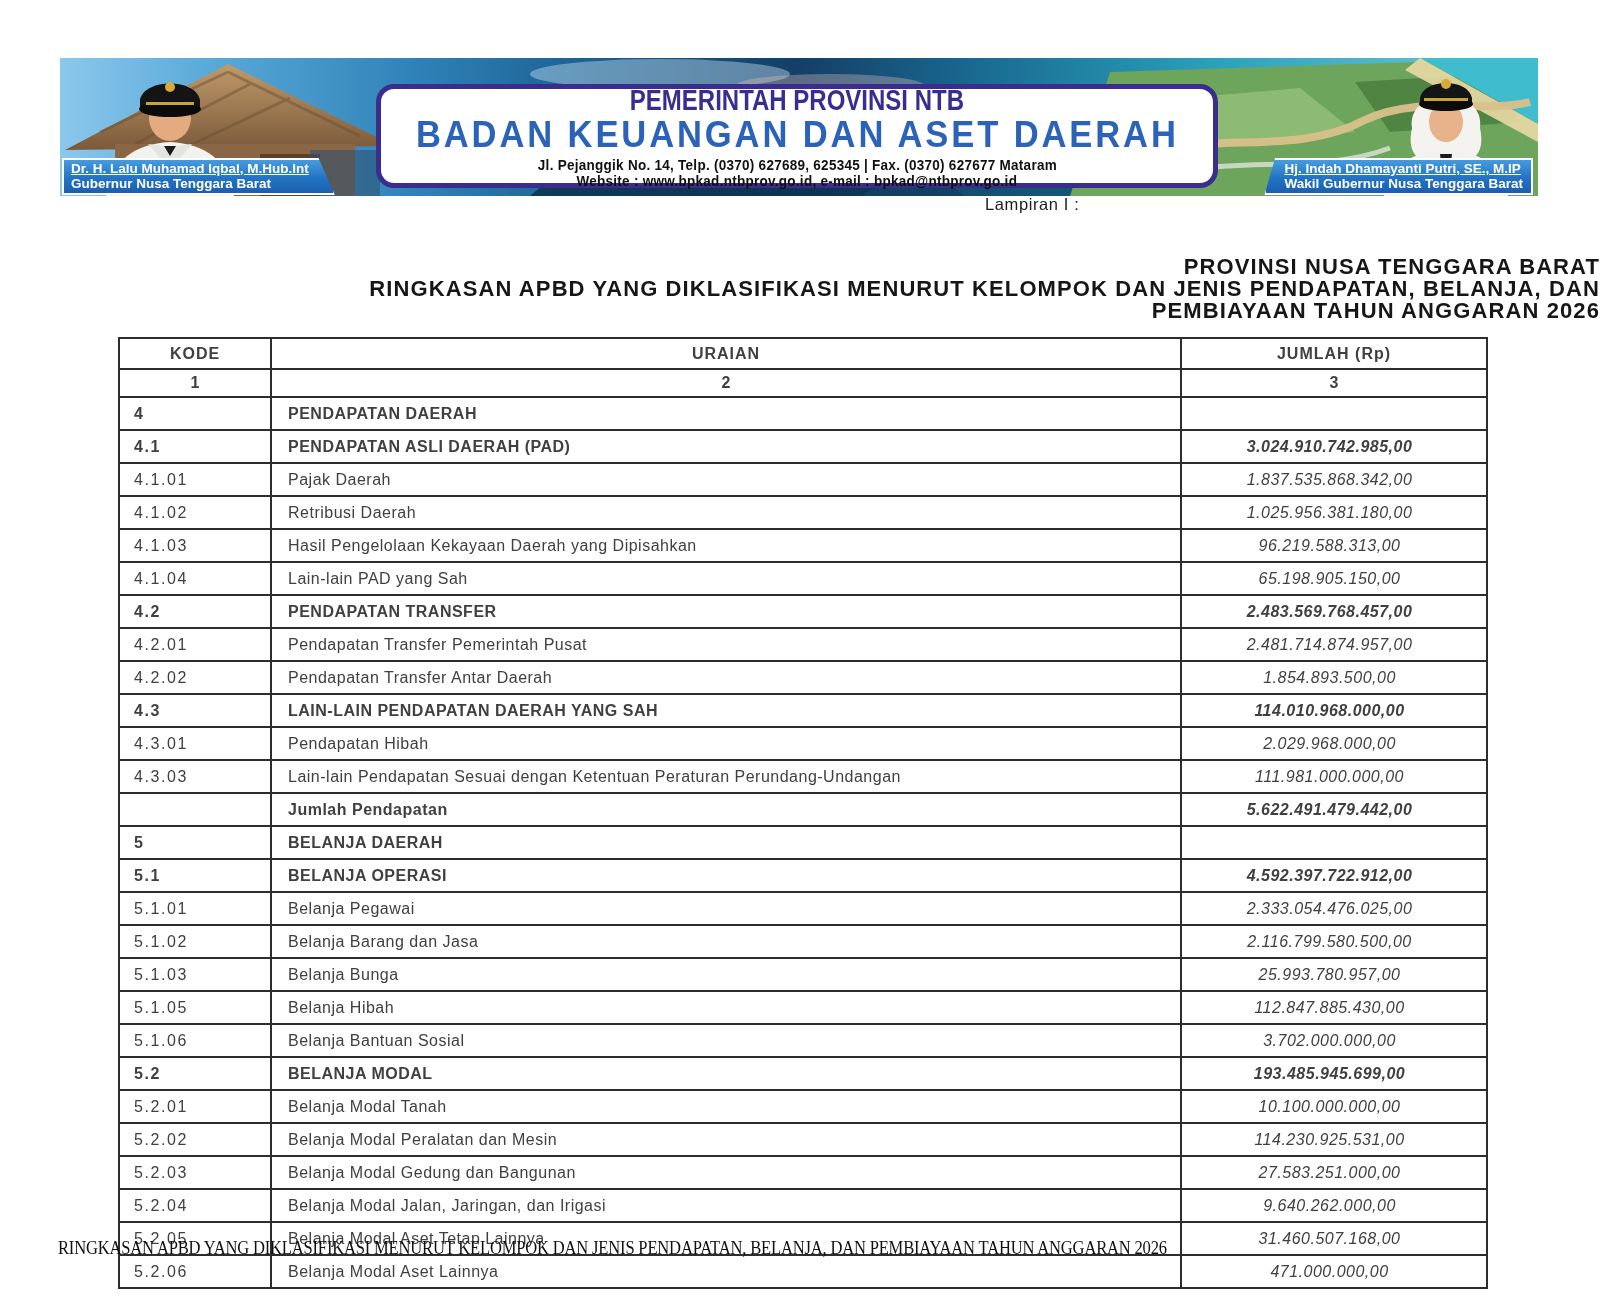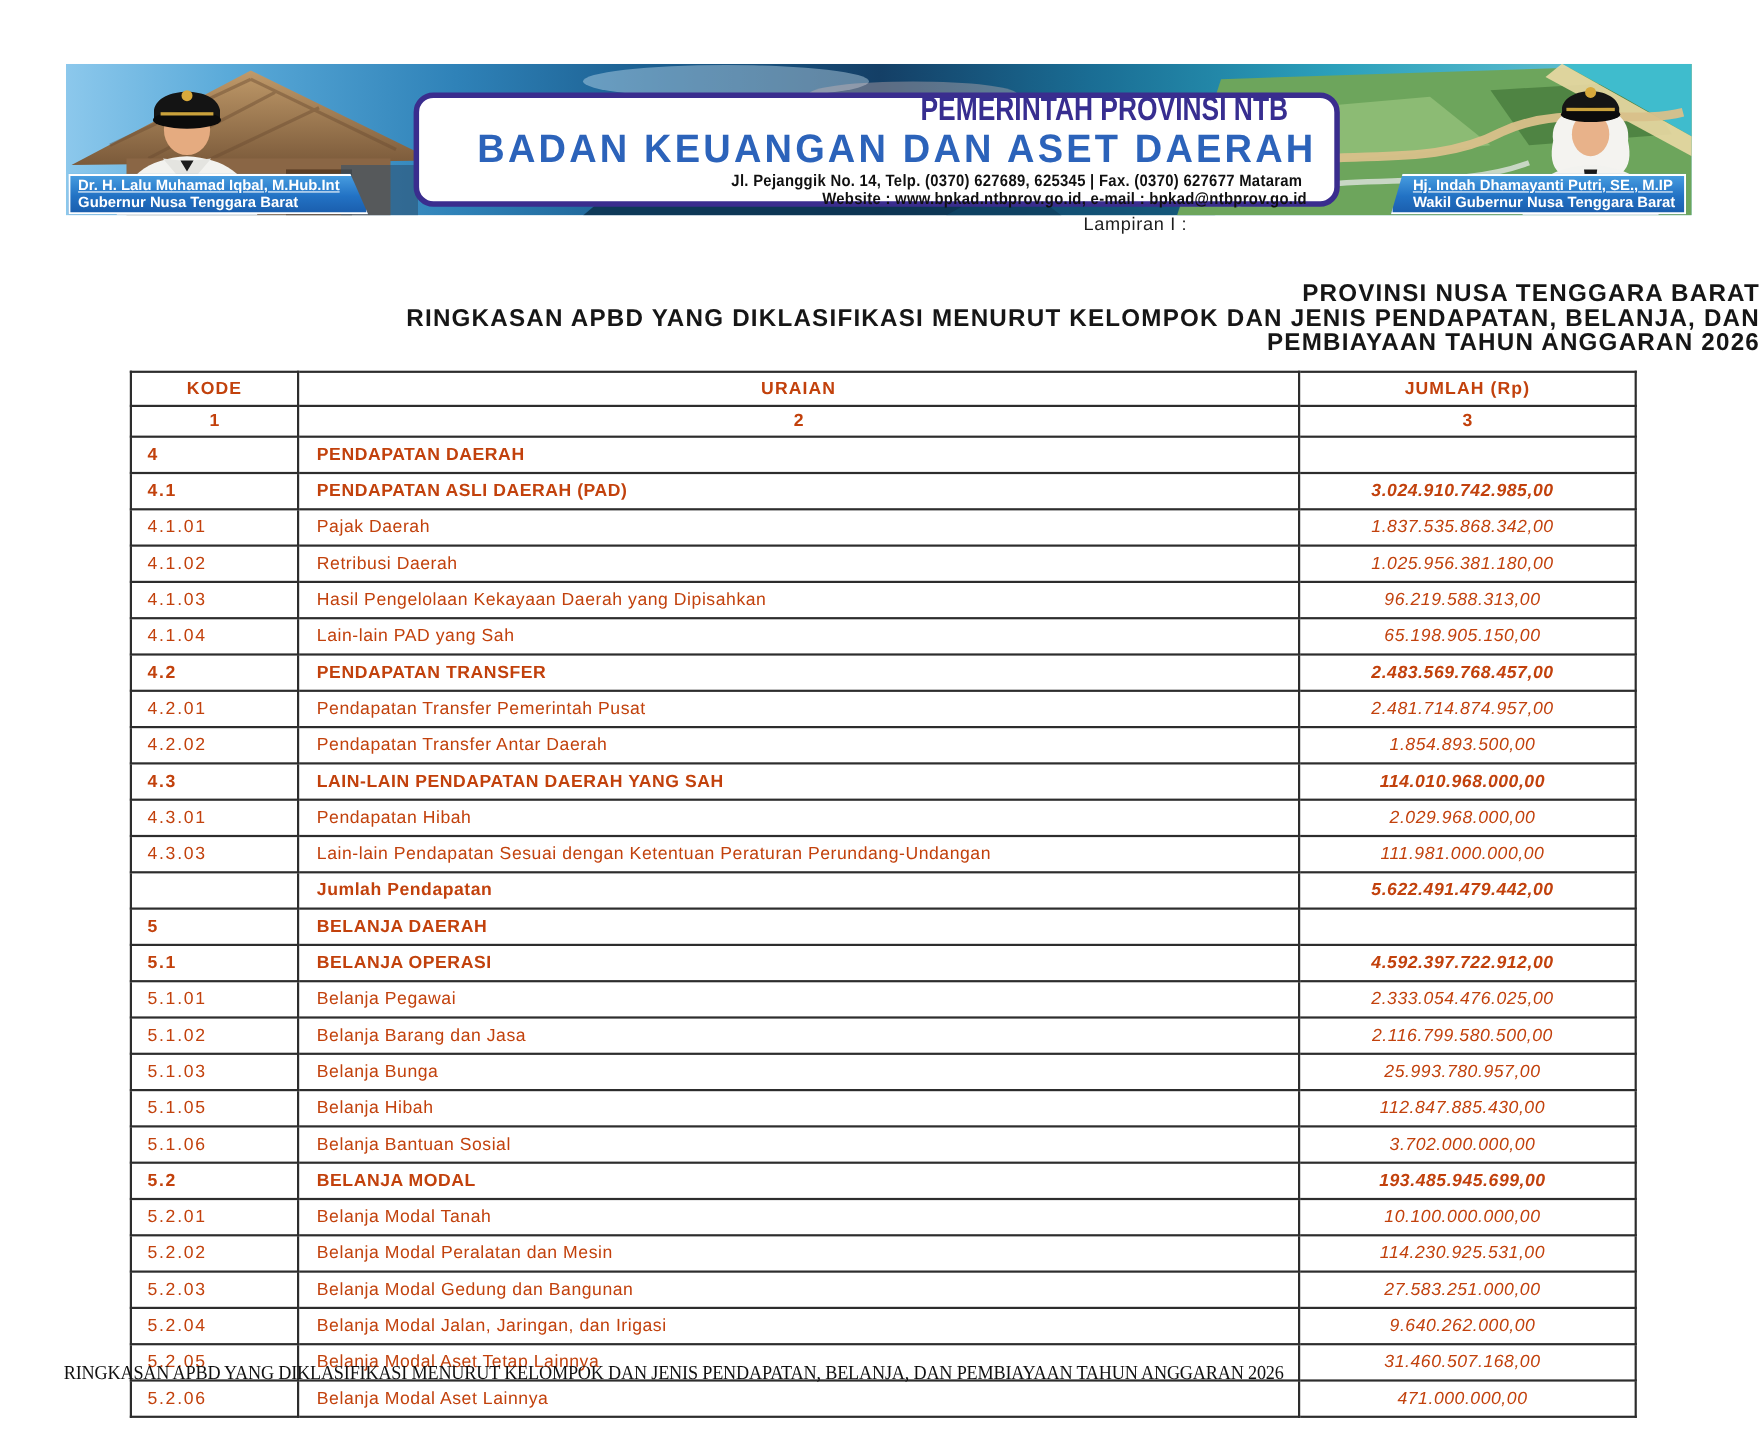--- a/index.html
+++ b/index.html
@@ -4,21 +4,21 @@
 <style>
   html,body{margin:0;padding:0;background:#ffffff;}
   .page{position:relative;width:1600px;height:1309px;background:#fff;
         font-family:"Liberation Sans", sans-serif;color:#1d1d1d;overflow:hidden;}
 
   
   .banner{position:absolute;left:60px;top:58px;width:1478px;height:138px;overflow:hidden;}
   .banner svg{position:absolute;left:0;top:0;width:100%;height:100%;}
   .org-box{position:absolute;left:316px;top:26px;width:832px;height:94px;background:#ffffff;
            border:5px solid #3a2d8e;border-radius:18px;
-           display:flex;flex-direction:column;align-items:flex-end;justify-content:center;
+           display:flex;flex-direction:column;align-items:center;justify-content:center;
            line-height:1.05;z-index:3;}
   .org1{font-size:30px;font-weight:bold;color:#372e90;transform:scaleX(.8);letter-spacing:0;white-space:nowrap;}
   .org2{font-size:36px;font-weight:bold;color:#2c63ba;letter-spacing:3px;margin-top:1px;white-space:nowrap;transform:scaleX(.96);}
   .addr,.web{font-size:15px;font-weight:bold;color:#101010;transform:scaleX(.9);white-space:nowrap;letter-spacing:.3px;}
   .addr{margin-top:3px;}
 
   .official-label{position:absolute;bottom:1px;z-index:4;color:#fff;font-weight:bold;
                   font-size:13.5px;line-height:1.12;padding:3px 10px 4px 9px;
                   background:linear-gradient(180deg,#4aa0e2 0%,#2272c4 55%,#1a5cab 100%);
                   box-shadow:inset 0 0 0 2px #ffffff;}
@@ -32,21 +32,21 @@
             letter-spacing:.6px;line-height:21px;}
   .lampiran-label{width:150px;}
   .lampiran-values div{margin-bottom:0;}
 
   
   .doc-title{position:absolute;left:0;top:256px;width:100%;text-align:right;
              font-weight:bold;font-size:22px;letter-spacing:1.1px;line-height:22px;color:#161616;}
 
   
   table.apbd{position:absolute;left:118px;top:337px;width:1368px;border-collapse:collapse;
-             table-layout:fixed;font-size:16px;color:#c2410c;}
+             table-layout:fixed;font-size:16px;color:#404040;}
   table.apbd th,table.apbd td{border:2px solid #2d2d2d;overflow:hidden;white-space:nowrap;}
   table.apbd th{height:27px;font-size:16px;letter-spacing:1px;text-align:center;font-weight:bold;}
   table.apbd td.colnum{height:24px;text-align:center;font-weight:bold;}
   table.apbd tbody td{height:29px;}
   td.kode{padding-left:14px;letter-spacing:1.6px;}
   td.uraian{padding-left:16px;letter-spacing:.5px;}
   td.jumlah{padding-right:10px;text-align:center;letter-spacing:.5px;font-style:italic;}
   tr.bold td{font-weight:bold;}
 
   

